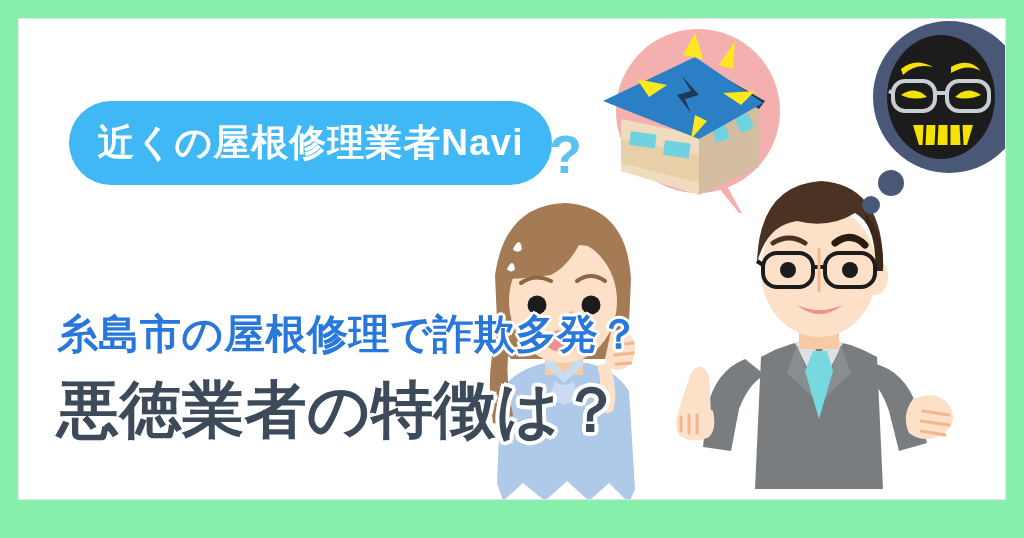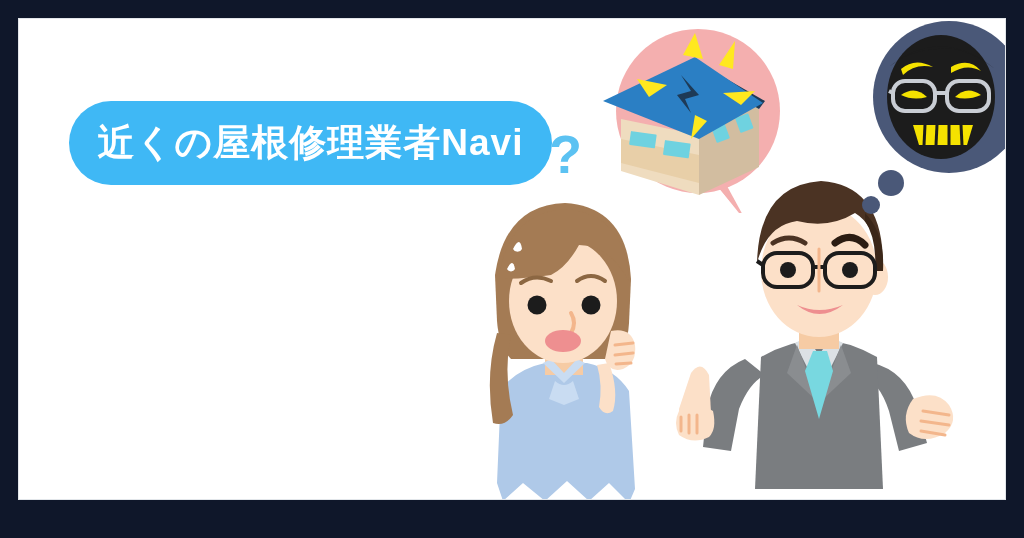--- a/index.html
+++ b/index.html
@@ -5,21 +5,21 @@
   * { margin:0; padding:0; box-sizing:border-box; }
   html,body { width:1024px; height:538px; overflow:hidden; }
   body {
     font-family:"Liberation Sans", sans-serif;
     background:#1A77ED;
   }
   #canvas {
     position:relative;
     width:1024px;
     height:538px;
-    background:#0f172a;
+    background:#86efac;
     overflow:hidden;
   }
   
   .card {
     position:absolute;
     left:18px; top:18px;
     width:988px; height:482px;
     background:#FFFFFF;
     border:1px solid #E2E6EA;
     overflow:hidden;
@@ -268,15 +268,19 @@
         <path d="M128 146 Q150 164 174 146 Q150 156 128 146 Z" fill="#EE8F90"></path>
       </svg>
     </div>
 
     <div class="badge">
       <span class="badge-label">近くの屋根修理業者Navi</span>
     </div>
 
     <div class="qmark">?</div>
 
+    <div class="headline">
+      <div class="head-1">糸島市の屋根修理で詐欺多発？</div>
+      <div class="head-2">悪徳業者の特徴は？</div>
+    </div>
 
   </div>
 </div>
 
 </body></html>

